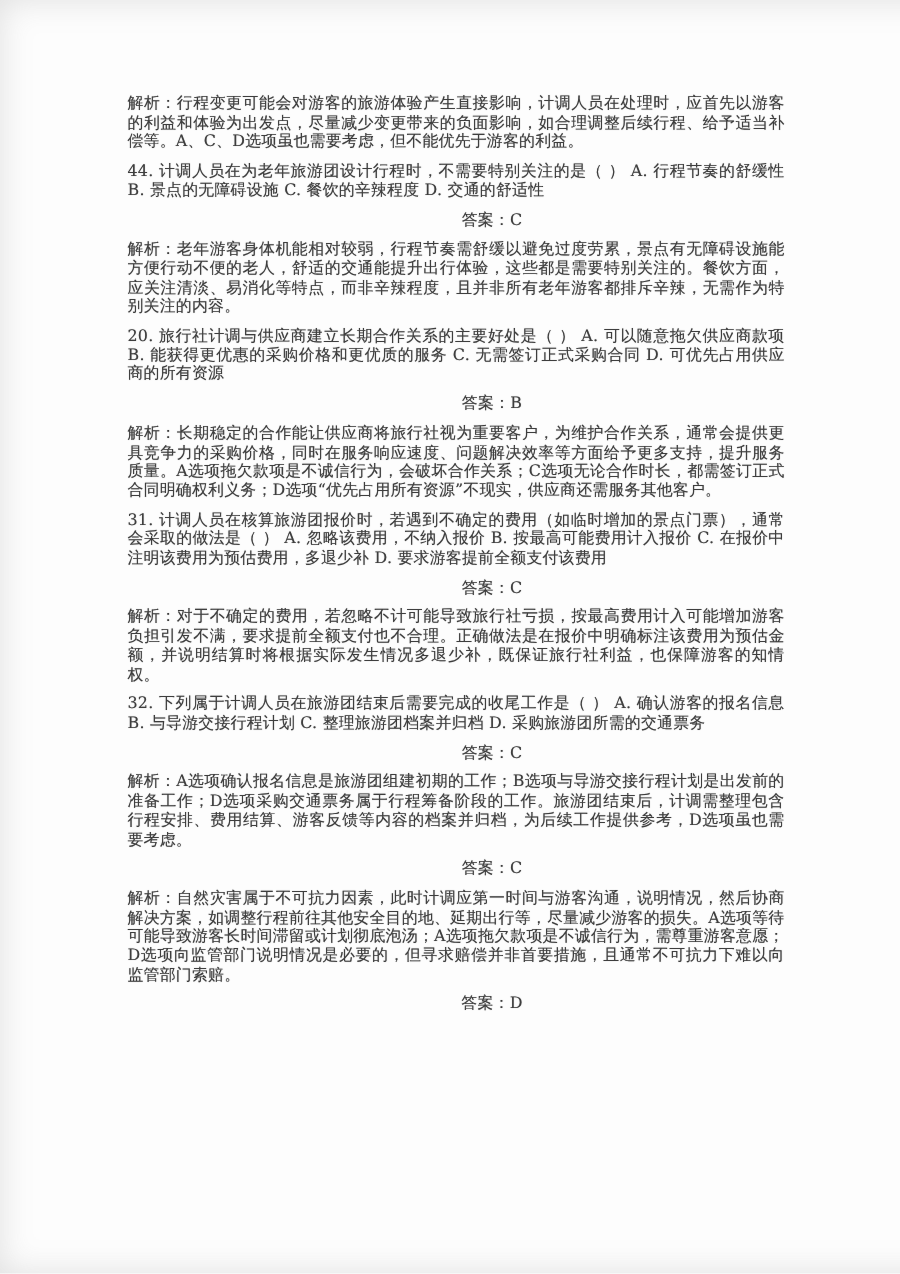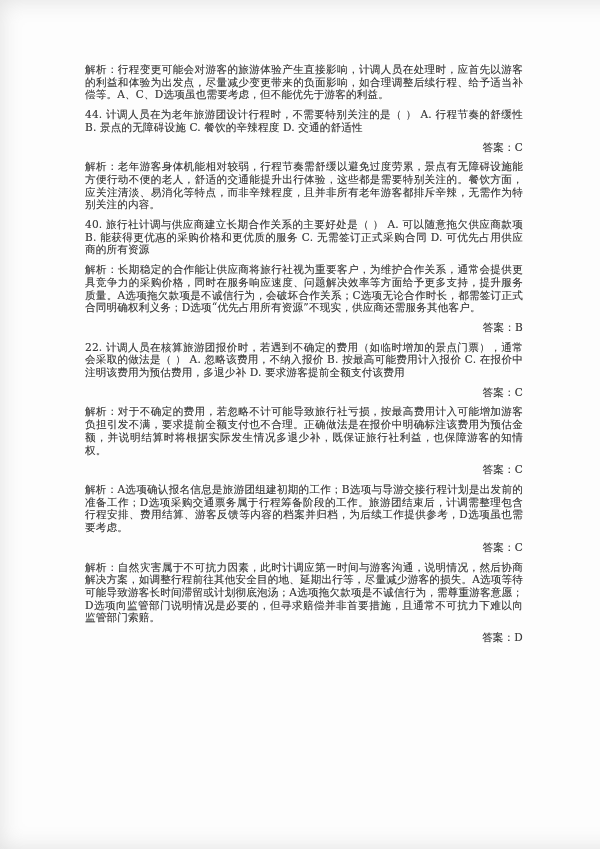--- a/index.html
+++ b/index.html
@@ -30,38 +30,39 @@
     line-height: 12.7px;
     letter-spacing: 0.15px;
     color: #3e3e3e;
     text-align: justify;
     text-shadow: 0 0 0.6px rgba(70,70,70,0.55);
   }
   .block {
     margin: 0 0 7px 0;
   }
   .block.answer {
-    text-align: right;
+    text-align: center;
     margin-left: 48px;
   }
 </style>
 </head>
 <body>
 
 <div class="page">
   <div class="content">
     <div class="block explanation">解析：行程变更可能会对游客的旅游体验产生直接影响，计调人员在处理时，应首先以游客的利益和体验为出发点，尽量减少变更带来的负面影响，如合理调整后续行程、给予适当补偿等。A、C、D选项虽也需要考虑，但不能优先于游客的利益。</div>
     <div class="block question">44. 计调人员在为老年旅游团设计行程时，不需要特别关注的是（ ）  A.  行程节奏的舒缓性  B.  景点的无障碍设施  C.  餐饮的辛辣程度  D.  交通的舒适性</div>
     <div class="block answer">答案：C</div>
     <div class="block explanation">解析：老年游客身体机能相对较弱，行程节奏需舒缓以避免过度劳累，景点有无障碍设施能方便行动不便的老人，舒适的交通能提升出行体验，这些都是需要特别关注的。餐饮方面，应关注清淡、易消化等特点，而非辛辣程度，且并非所有老年游客都排斥辛辣，无需作为特别关注的内容。</div>
-    <div class="block question">40. 旅行社计调与供应商建立长期合作关系的主要好处是（ ）  A.  可以随意拖欠供应商款项  B.  能获得更优惠的采购价格和更优质的服务  C.  无需签订正式采购合同  D.  可优先占用供应商的所有资源</div>
+    <div class="block question">20. 旅行社计调与供应商建立长期合作关系的主要好处是（ ）  A.  可以随意拖欠供应商款项  B.  能获得更优惠的采购价格和更优质的服务  C.  无需签订正式采购合同  D.  可优先占用供应商的所有资源</div>
+    <div class="block answer">答案：B</div>
     <div class="block explanation">解析：长期稳定的合作能让供应商将旅行社视为重要客户，为维护合作关系，通常会提供更具竞争力的采购价格，同时在服务响应速度、问题解决效率等方面给予更多支持，提升服务质量。A选项拖欠款项是不诚信行为，会破坏合作关系；C选项无论合作时长，都需签订正式合同明确权利义务；D选项“优先占用所有资源”不现实，供应商还需服务其他客户。</div>
-    <div class="block answer">答案：B</div>
-    <div class="block question">22. 计调人员在核算旅游团报价时，若遇到不确定的费用（如临时增加的景点门票），通常会采取的做法是（ ）  A.  忽略该费用，不纳入报价  B.  按最高可能费用计入报价  C.  在报价中注明该费用为预估费用，多退少补  D.  要求游客提前全额支付该费用</div>
+    <div class="block question">31. 计调人员在核算旅游团报价时，若遇到不确定的费用（如临时增加的景点门票），通常会采取的做法是（ ）  A.  忽略该费用，不纳入报价  B.  按最高可能费用计入报价  C.  在报价中注明该费用为预估费用，多退少补  D.  要求游客提前全额支付该费用</div>
     <div class="block answer">答案：C</div>
     <div class="block explanation">解析：对于不确定的费用，若忽略不计可能导致旅行社亏损，按最高费用计入可能增加游客负担引发不满，要求提前全额支付也不合理。正确做法是在报价中明确标注该费用为预估金额，并说明结算时将根据实际发生情况多退少补，既保证旅行社利益，也保障游客的知情权。</div>
+    <div class="block question">32. 下列属于计调人员在旅游团结束后需要完成的收尾工作是（ ）  A.  确认游客的报名信息  B.  与导游交接行程计划  C.  整理旅游团档案并归档  D.  采购旅游团所需的交通票务</div>
     <div class="block answer">答案：C</div>
     <div class="block explanation">解析：A选项确认报名信息是旅游团组建初期的工作；B选项与导游交接行程计划是出发前的准备工作；D选项采购交通票务属于行程筹备阶段的工作。旅游团结束后，计调需整理包含行程安排、费用结算、游客反馈等内容的档案并归档，为后续工作提供参考，D选项虽也需要考虑。</div>
     <div class="block answer">答案：C</div>
     <div class="block explanation">解析：自然灾害属于不可抗力因素，此时计调应第一时间与游客沟通，说明情况，然后协商解决方案，如调整行程前往其他安全目的地、延期出行等，尽量减少游客的损失。A选项等待可能导致游客长时间滞留或计划彻底泡汤；A选项拖欠款项是不诚信行为，需尊重游客意愿；D选项向监管部门说明情况是必要的，但寻求赔偿并非首要措施，且通常不可抗力下难以向监管部门索赔。</div>
     <div class="block answer">答案：D</div>
   </div>
 </div>
 
 </body></html>

